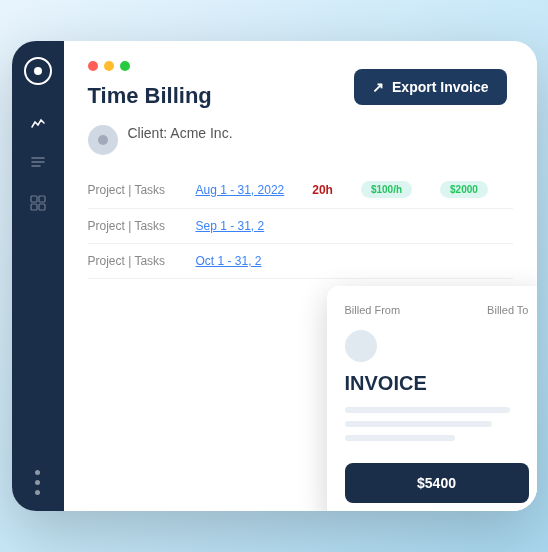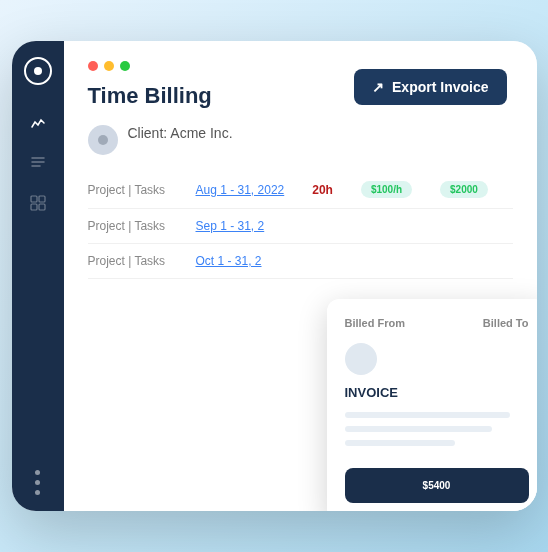--- a/index.html
+++ b/index.html
@@ -221,33 +221,33 @@
       padding: 18px;
       z-index: 50;
     }
 
     .invoice-header {
       display: flex;
       justify-content: space-between;
       margin-bottom: 14px;
       font-size: 11px;
       color: #888;
-      font-weight: 700;
+      font-weight: 400;
     }
 
     .invoice-avatar {
       width: 32px;
       height: 32px;
       background: #e0e8f0;
       border-radius: 50%;
       margin-bottom: 10px;
     }
 
     .invoice-title {
-      font-size: 13px;
+      font-size: 20px;
       font-weight: 800;
       color: #1a2e4a;
       margin-bottom: 12px;
     }
 
     .invoice-line {
       height: 6px;
       background: #e8eef4;
       border-radius: 3px;
       margin-bottom: 8px;
@@ -257,21 +257,21 @@
     .invoice-line.medium { width: 80%; }
     .invoice-line.long { width: 90%; }
 
     .invoice-total-btn {
       background: #1a2e4a;
       color: white;
       border: none;
       border-radius: 8px;
       padding: 12px;
       width: 100%;
-      font-size: 10px;
+      font-size: 14px;
       font-weight: 700;
       margin-top: 14px;
       cursor: pointer;
       text-align: center;
     }
 
     .window-wrapper {
       position: relative;
     }
   </style>

